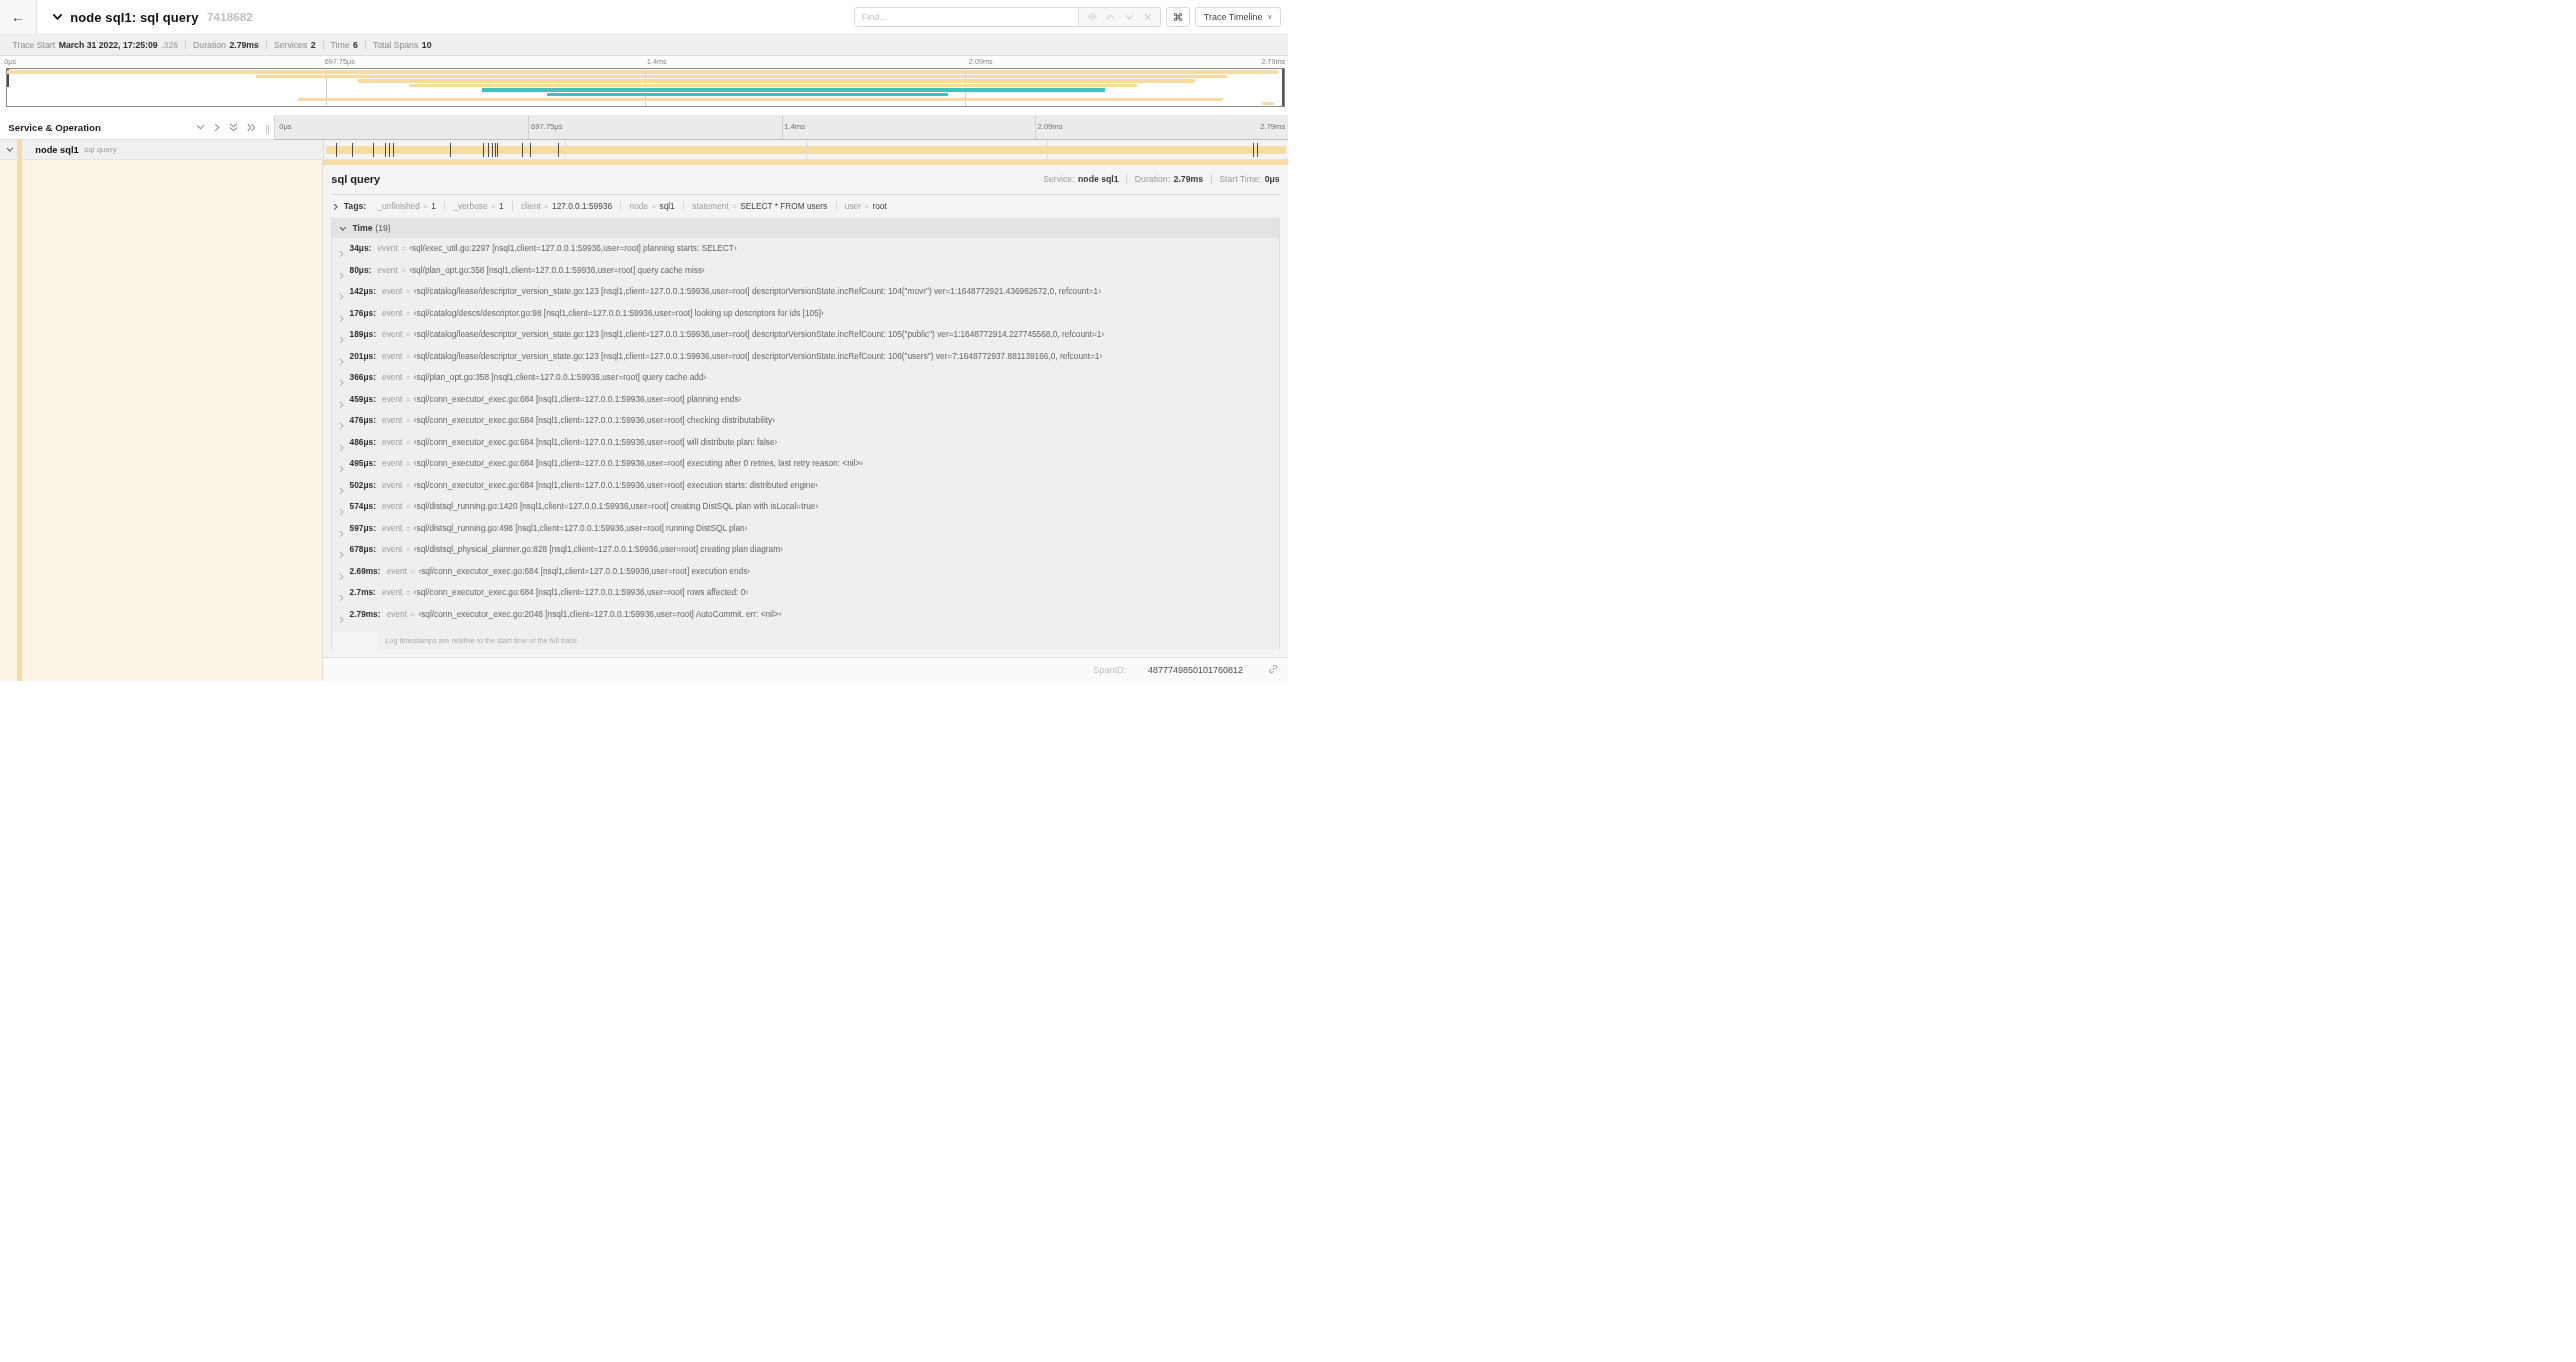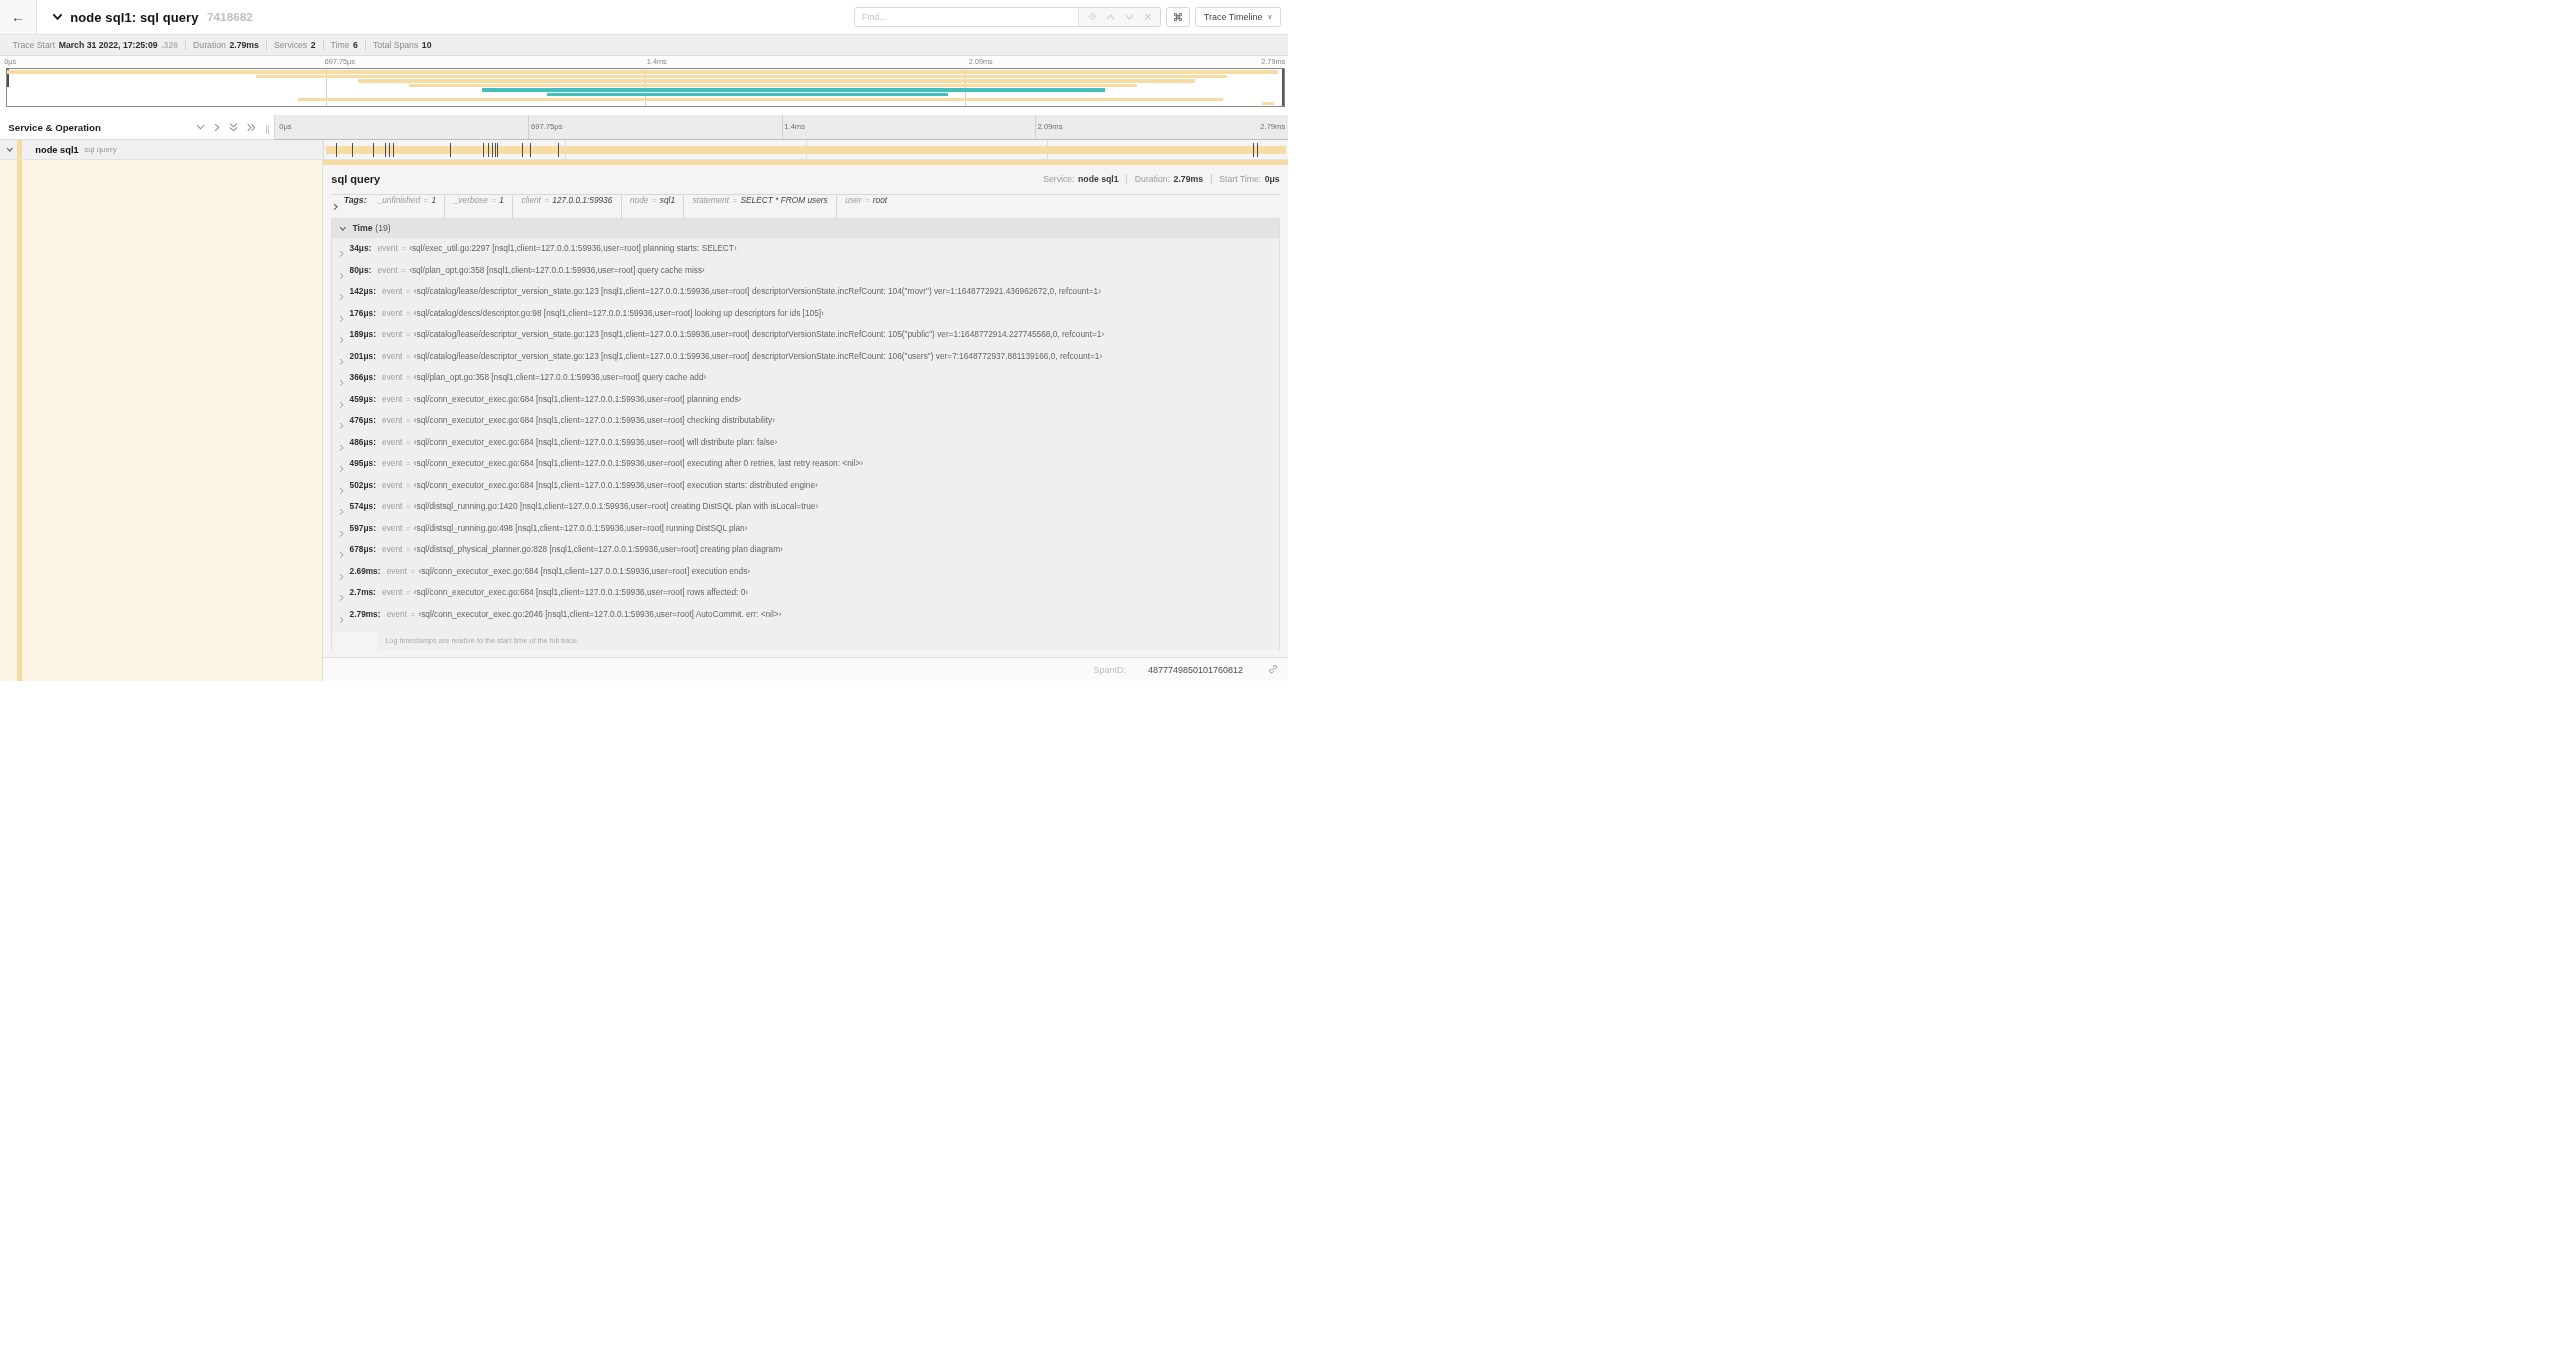--- a/index.html
+++ b/index.html
@@ -78,21 +78,21 @@
   .detail-head { display:flex; align-items:center; height:29px; flex:0 0 auto; }
   .detail-title { font-size:11px; font-weight:bold; color:#1c1c1c; }
   .detail-meta { margin-left:auto; display:flex; align-items:baseline; font-size:8.7px; }
   .dm-seg { display:flex; align-items:baseline; gap:3.5px; padding:0 7.6px; }
   .dm-seg + .dm-seg { border-left:0.7px solid #ccc; }
   .dm-seg:last-child { padding-right:0; }
   .dm-label { color:#9a9a9a; }
   .dm-value { color:#3c3c3c; font-weight:bold; }
   .detail-divider { height:0.7px; background:#d8d8d8; flex:0 0 auto; }
 
-  .tags-row { display:flex; height:23.5px; flex:0 0 auto; cursor:pointer; padding-left:1.4px;font-style:italic; }
+  .tags-row { display:flex; align-items:center; height:23.5px; flex:0 0 auto; cursor:pointer; padding-left:1.4px; }
   .tags-caret { display:flex; align-items:center; margin-right:5.5px; }
   .tags-label { font-size:8.7px; font-weight:bold; color:#3a3a3a; margin-right:2.8px; }
   .tag-item { display:flex; align-items:baseline; gap:3.5px; font-size:8.3px; padding:0 8.3px; }
   .tag-item + .tag-item { border-left:0.7px solid #d4d4d4; }
   .tag-key { color:#9b9b9b; }
   .tag-eq { color:#b5b5b5; font-size:7.6px; }
   .tag-value { color:#444; }
 
   .logs-block { flex:0 0 auto; border:0.7px solid #dedede; border-bottom:none; }
   .logs-header { height:18.7px; background:#e3e3e3; display:flex; align-items:center; padding-left:7px; cursor:pointer; }

